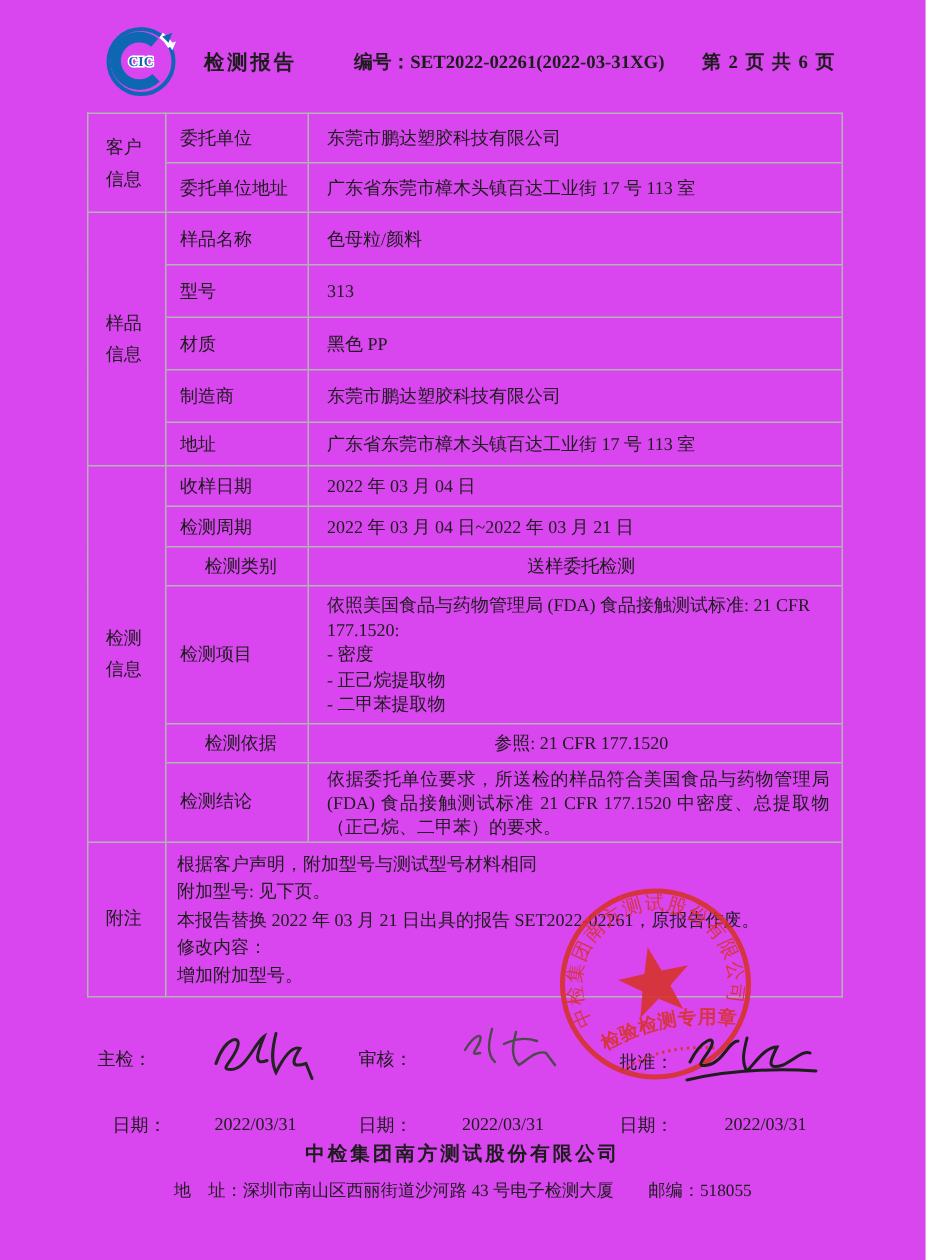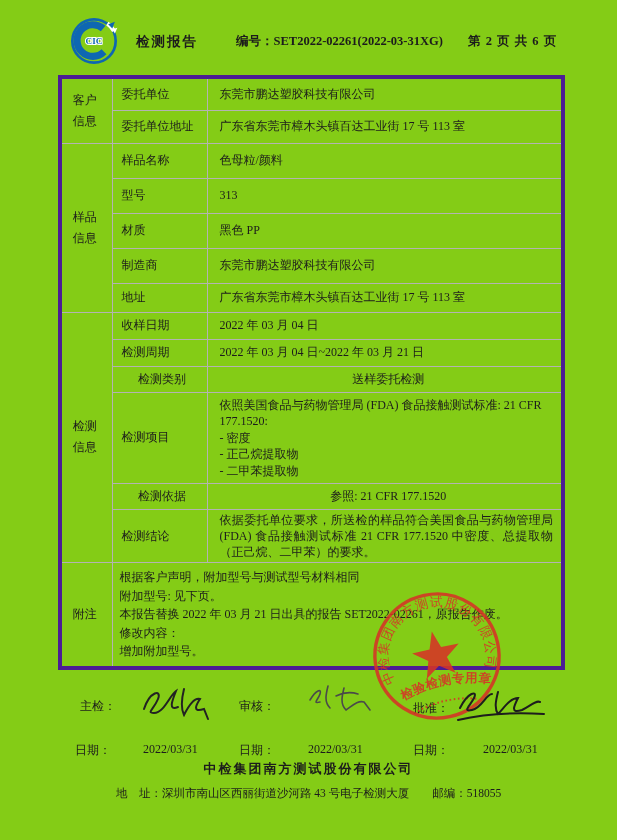--- a/index.html
+++ b/index.html
@@ -1,30 +1,30 @@
 <!DOCTYPE html>
 <html><head>
 <meta charset="utf-8">
 <style>
   html,body{margin:0;padding:0;background:#e8e8e8;}
   .page{
-    position:relative;width:617px;height:840px;background:#84cc16;
+    position:relative;width:617px;height:840px;background:#d946ef;
     font-family:"Liberation Serif","DejaVu Serif",serif;color:#1c1c1c;
     overflow:hidden;margin:0 auto;
   }
   
   .hdr-logo{position:absolute;left:66px;top:16px;width:56px;height:50px;}
   .hdr-title{position:absolute;left:136px;top:33px;font-size:13.5px;font-weight:bold;letter-spacing:2px;}
   .hdr-no{position:absolute;left:236px;top:33px;font-size:12.5px;font-weight:bold;text-align:right;}
   .hdr-page{position:absolute;left:468px;top:33px;font-size:12.5px;font-weight:bold;letter-spacing:1px;}
   
   .info-table{
     position:absolute;left:58px;top:75px;width:503px;
     border-collapse:collapse;table-layout:fixed;
-    border:4px solid #4c1d95;
+    border:1px solid #4c1d95;
   }
   .info-table td{
     border:1px solid #b3b3b3;font-size:12px;vertical-align:middle;
     padding:2px 4px 2px 0;overflow:hidden;
   }
   .info-table tbody{border-top:1px solid #949494;border-bottom:1px solid #949494;}
   td.g{text-align:center;line-height:21px;white-space:pre-line;font-weight:normal;}
   td.l{padding-left:9px;}
   td.v{padding-left:12px;}
   td.pre{white-space:pre-line;}
@@ -143,21 +143,21 @@
         <td class="g">附注</td>
         <td class="v pre note" colspan="2">根据客户声明，附加型号与测试型号材料相同
 附加型号: 见下页。
 本报告替换 2022 年 03 月 21 日出具的报告 SET2022-02261，原报告作废。
 修改内容：
 增加附加型号。</td>
       </tr>
     </tbody>
   </table>
 
-  <div class="sig-label" style="left:80px;top:698px">主检：</div>
+  <div class="sig-label" style="left:65px;top:698px">主检：</div>
   <svg class="sig-svg" style="left:136px;top:683px" width="78" height="42" viewBox="0 0 78 42">
     <path d="M8,26 C14,8 26,6 22,16 C18,26 10,30 18,30 C28,30 34,12 40,8 C36,18 32,28 42,24 M48,6 C46,14 44,24 48,32 C52,24 58,14 64,16 C60,22 56,30 68,26 L72,36" fill="none" stroke="#222" stroke-width="2" stroke-linecap="round"></path>
   </svg>
   <div class="sig-label" style="left:239px;top:698px">审核：</div>
   <svg class="sig-svg" style="left:300px;top:680px" width="80" height="40" viewBox="0 0 80 40">
     <path d="M10,20 C16,10 22,8 20,14 C18,20 12,24 20,22 M28,6 C26,14 24,22 30,28 M36,16 C44,12 52,12 58,14 M44,8 C42,16 40,24 46,30 C52,26 58,20 64,22 L70,30" fill="none" stroke="#4a4a4a" stroke-width="1.6" stroke-linecap="round"></path>
   </svg>
   <div class="sig-label" style="left:413px;top:700px">批准：</div>
   <svg class="sig-svg" style="left:452px;top:684px;z-index:7" width="96" height="44" viewBox="0 0 96 44">
     <path d="M8,24 C16,8 26,6 22,14 C18,22 10,28 20,26 C30,24 34,10 40,10 M46,8 C44,16 42,24 46,30 C52,24 58,14 66,14 C62,22 58,30 70,26 C78,22 84,16 88,18 M6,36 C32,30 62,28 92,30" fill="none" stroke="#1d1d1d" stroke-width="2" stroke-linecap="round"></path>

